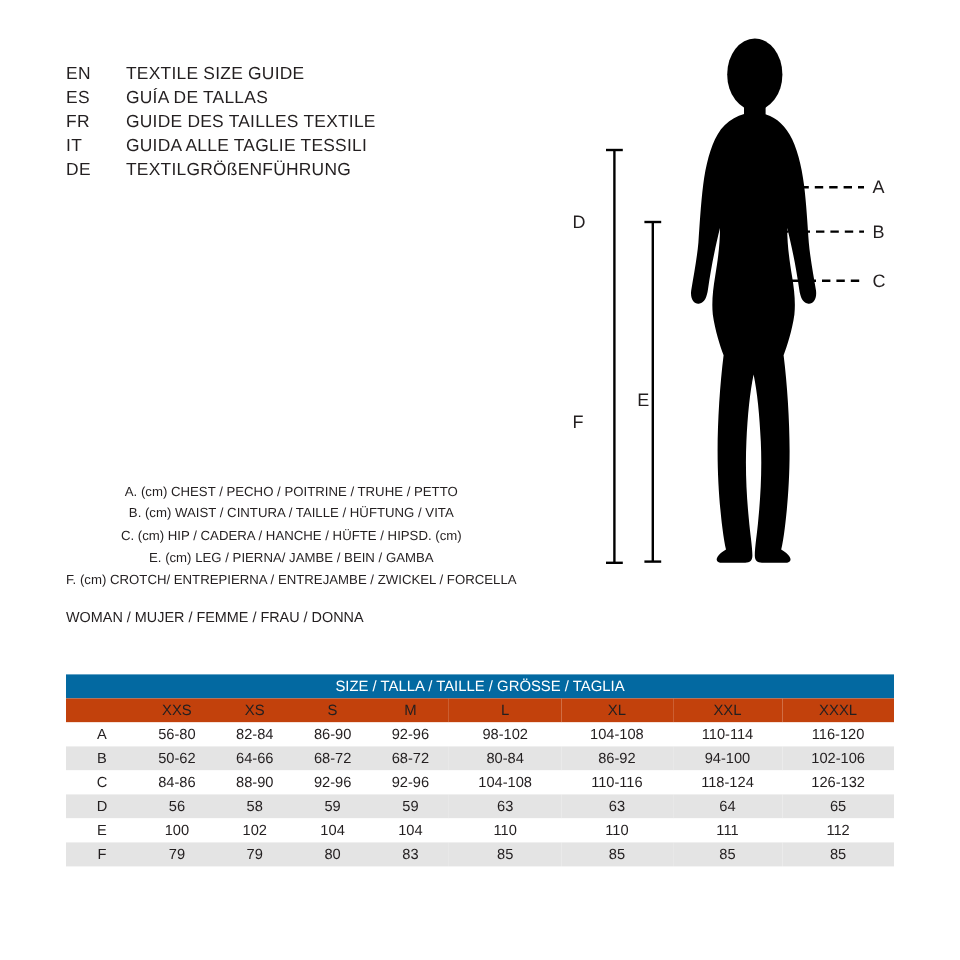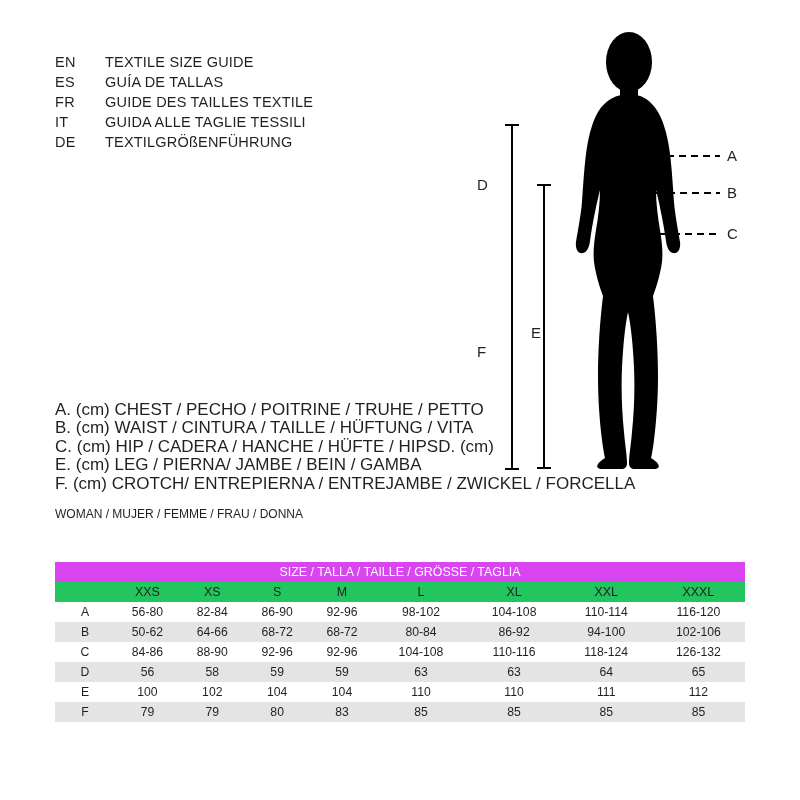--- a/index.html
+++ b/index.html
@@ -45,23 +45,24 @@
     text-align: right;
   }
 
   
   .legend {
     position: absolute;
     left: 55px;
     top: 401px;
   }
   .legend-row {
-    font-size: 17px;
+    font-size: 11px;
     line-height: 18.4px;
     white-space: nowrap;
+    text-align: center;
   }
   .legend-gap {
     height: 12px;
   }
   .woman-row {
     font-size: 12px;
     line-height: 18.4px;
     white-space: nowrap;
   }
 
@@ -78,29 +79,29 @@
     font-size: 12.2px;
   }
   table.size-table th,
   table.size-table td {
     padding: 0;
     height: 20px;
     font-weight: normal;
     text-align: center;
   }
   .hdr-row td {
-    background: #d946ef;
+    background: #0369a1;
     color: #ffffff;
     height: 21px;
     font-size: 12.4px;
     text-align: left;
     padding-left: 8px;
   }
   .sub-row td {
-    background: #22c55e;
+    background: #c2410c;
     height: 21px;
     font-size: 12.4px;
   }
   .sub-row td.rowlabel {
     text-align: left;
     padding-left: 8px;
   }
   tbody tr td {
     height: 21px;
   }

